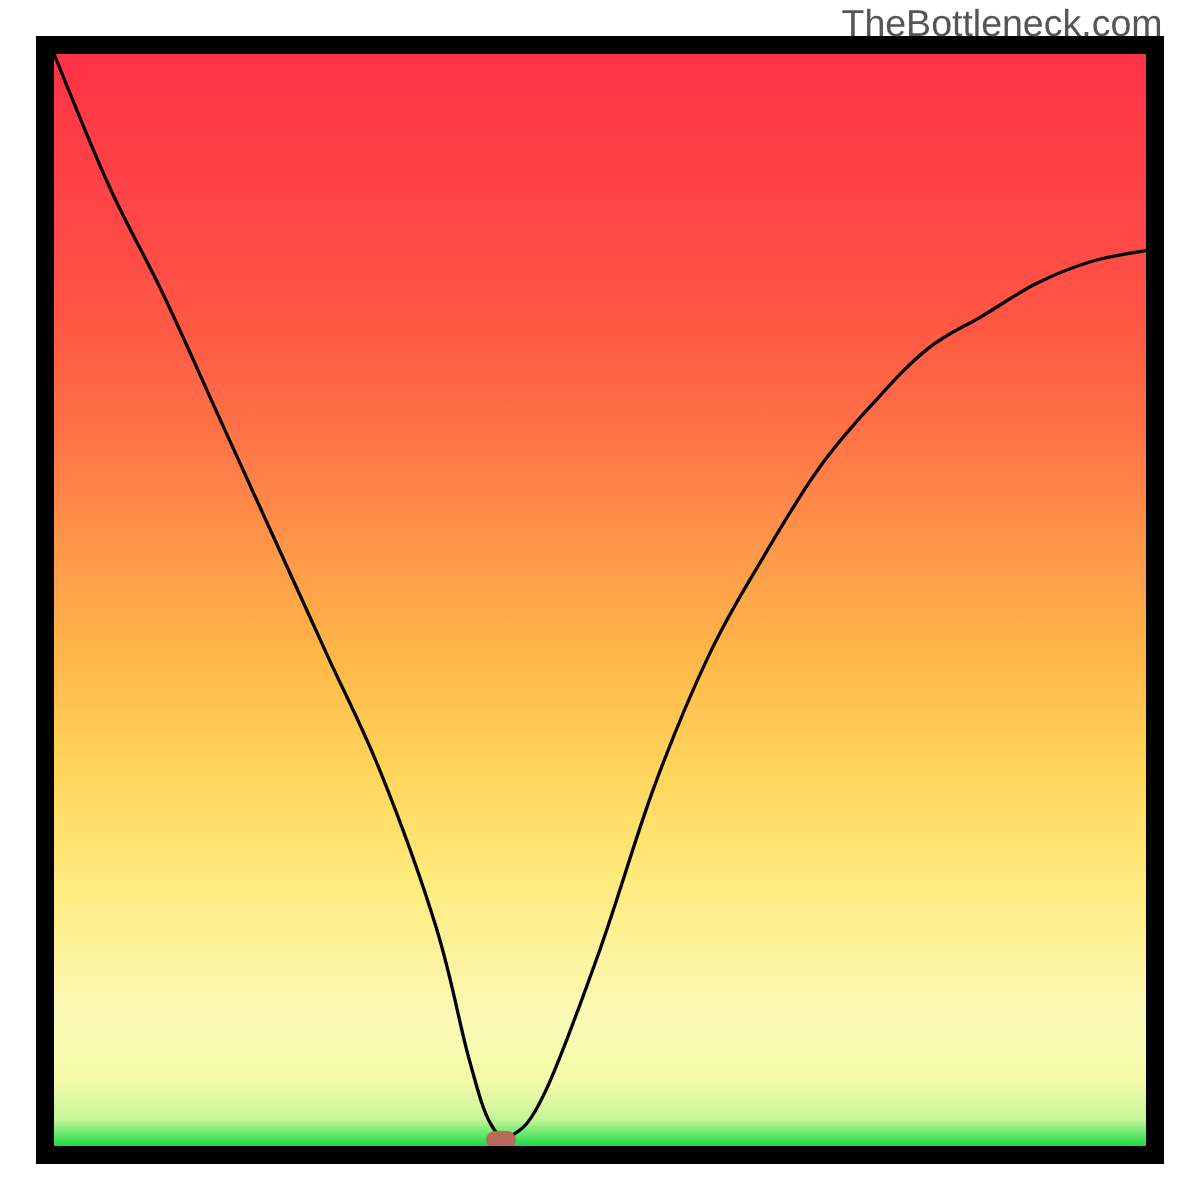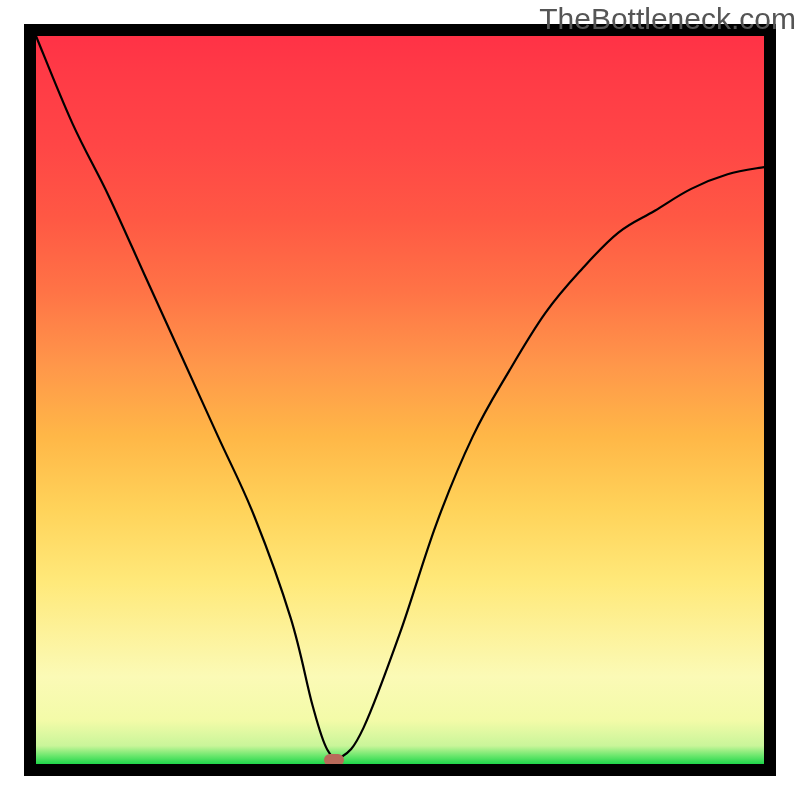--- a/index.html
+++ b/index.html
@@ -11,23 +11,23 @@
     overflow: hidden;
   }
   .container {
     position: relative;
     width: 800px;
     height: 800px;
   }
   .watermark {
     position: absolute;
     top: 2px;
-    right: 4px;
+    right: 25px;
     font-family: Arial, Helvetica, sans-serif;
-    font-size: 30px;
+    font-size: 25px;
     color: #555555;
     z-index: 10;
   }
   .plot-frame {
     position: absolute;
     top: 24px;
     left: 24px;
     width: 752px;
     height: 752px;
     background: #000000;

